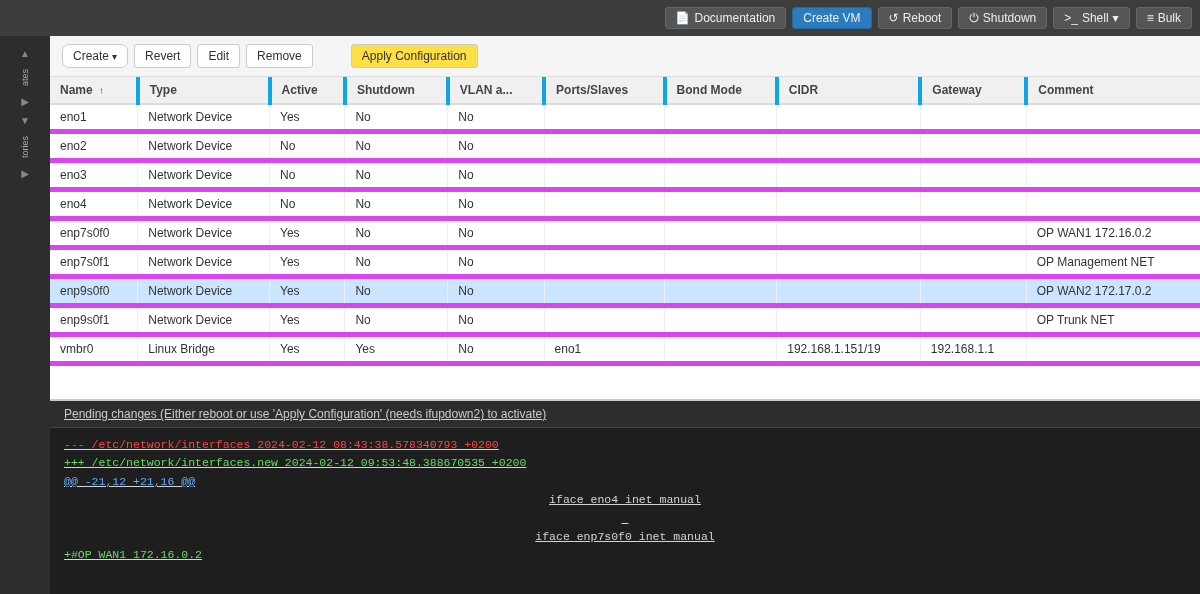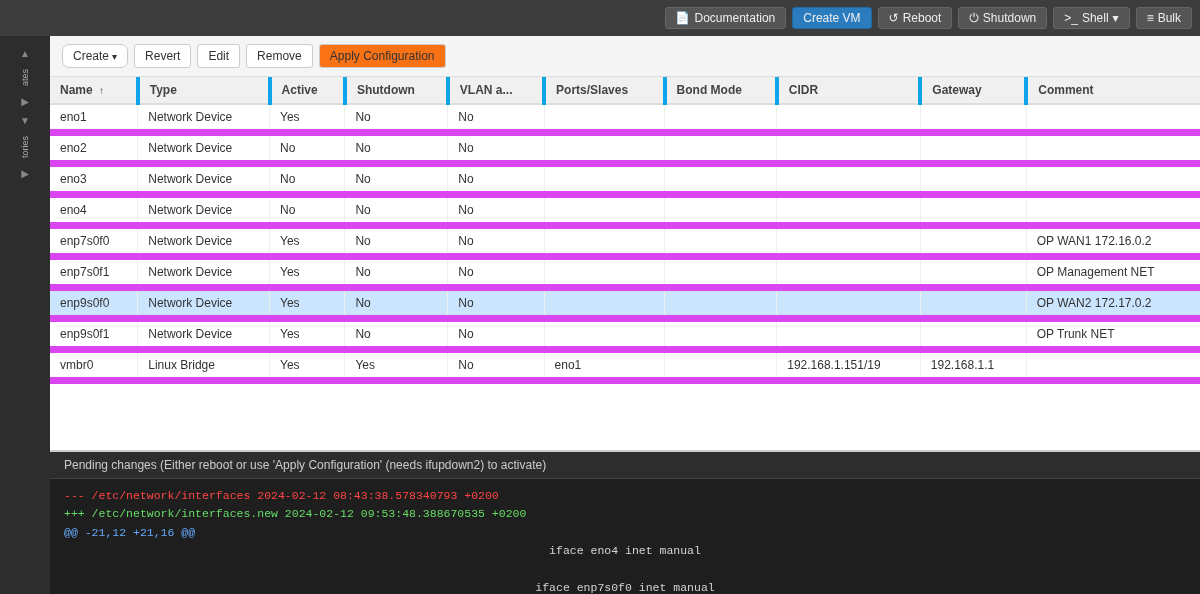--- a/index.html
+++ b/index.html
@@ -91,21 +91,22 @@
       border: 1px solid #ccc;
       color: #333;
       padding: 4px 10px;
       border-radius: 3px;
       font-size: 12px;
       cursor: pointer;
     }
     .toolbar-btn.create { background: #fff; border-radius: 7px; }
     .toolbar-btn .dropdown-arrow { font-size: 10px; }
     .toolbar-btn.apply {
-      background: #f97316;
+      background: #fde047;
+      margin-left: 32px;
     }
 
     
     .table-container {
       flex: 1;
       overflow-y: auto;
       overflow-x: auto;
     }
     table {
       width: 100%;
@@ -121,43 +122,44 @@
       padding: 6px 10px;
       font-weight: 600;
       color: #444;
       border-right: 4px solid #0ea5e9;
       white-space: nowrap;
       cursor: pointer;
       user-select: none;
     }
     thead th:last-child { border-right: none; }
     tbody tr {
-      border-bottom: 7px solid #d946ef;
+      border-bottom: 5px solid #d946ef;
       border-radius: 10px;
     }
     tbody tr.selected { background: #cce5ff; }
     tbody td {
       padding: 5px 10px;
       border-right: 1px solid #eee;
       white-space: nowrap;
     }
     tbody td:last-child { border-right: none; }
 
     .sort-icon { font-size: 10px; margin-left: 3px; }
 
     
     .pending-panel {
       border-top: 2px solid #ccc;
       background: #1e1e1e;
       color: #d4d4d4;
       font-family: 'Courier New', monospace;
       font-size: 11.5px;
-      height: 144px;
+      height: 195px;
       overflow-y: auto;
       padding: 0;
+      text-decoration: underline;
     }
     .pending-header {
       background: #2d2d2d;
       color: #ccc;
       padding: 6px 14px;
       font-family: -apple-system, BlinkMacSystemFont, sans-serif;
       font-size: 12px;
       border-bottom: 1px solid #444;
     }
     .pending-content {

